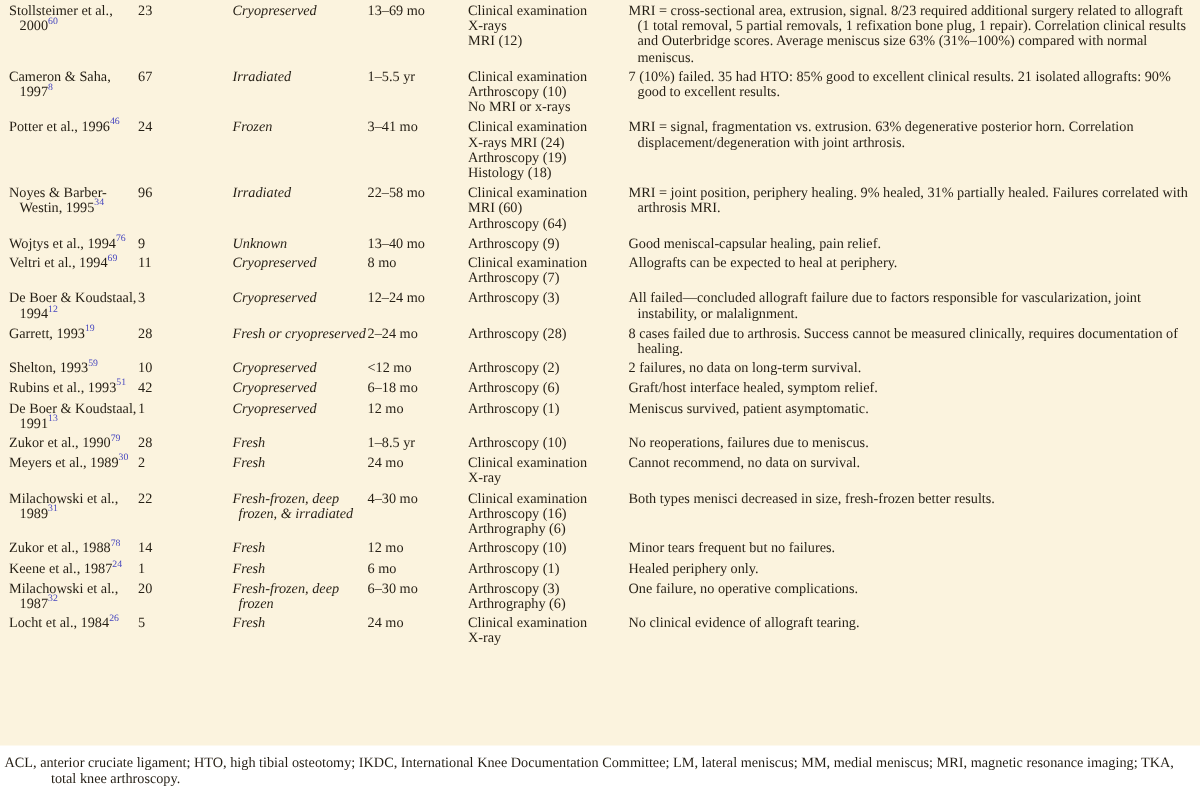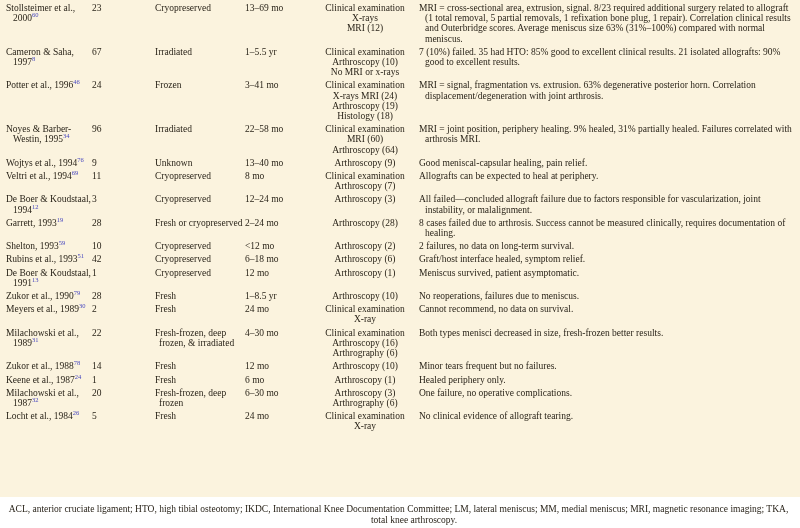--- a/index.html
+++ b/index.html
@@ -32,23 +32,24 @@
   td.c-study {
     padding-left: 13px;
     text-indent: -7px;
   }
   td.c-n {
     padding-right: 2px;
   }
   td.c-graft {
     padding-left: 41px;
     text-indent: -4px;
+    font-style: italic;
   }
   td.c-fu { padding-left: 0; }
-  td.c-eval { padding-left: 0; text-align: center; }
+  td.c-eval { padding-left: 0; }
   td.c-res {
     padding-left: 7px;
     padding-right: 8px;
     text-indent: -6px;
   }
   sup.ref {
     color: #4747bf;
     font-size: 6.5px;
     line-height: 0;
     vertical-align: super;
@@ -57,21 +58,20 @@
   .eval-line { white-space: nowrap; }
   .footnote {
     margin-top: 7px;
     padding-left: 34px;
     padding-right: 6px;
     text-indent: -31px;
     font-size: 9.5px;
     line-height: 11px;
     color: #241e14;
     background: #ffffff;
-    text-align: center;
   }
 </style>
 </head>
 <body>
 
 <div class="table-wrap">
   <table>
     <colgroup>
       <col style="width:92px">
       <col style="width:26px">

